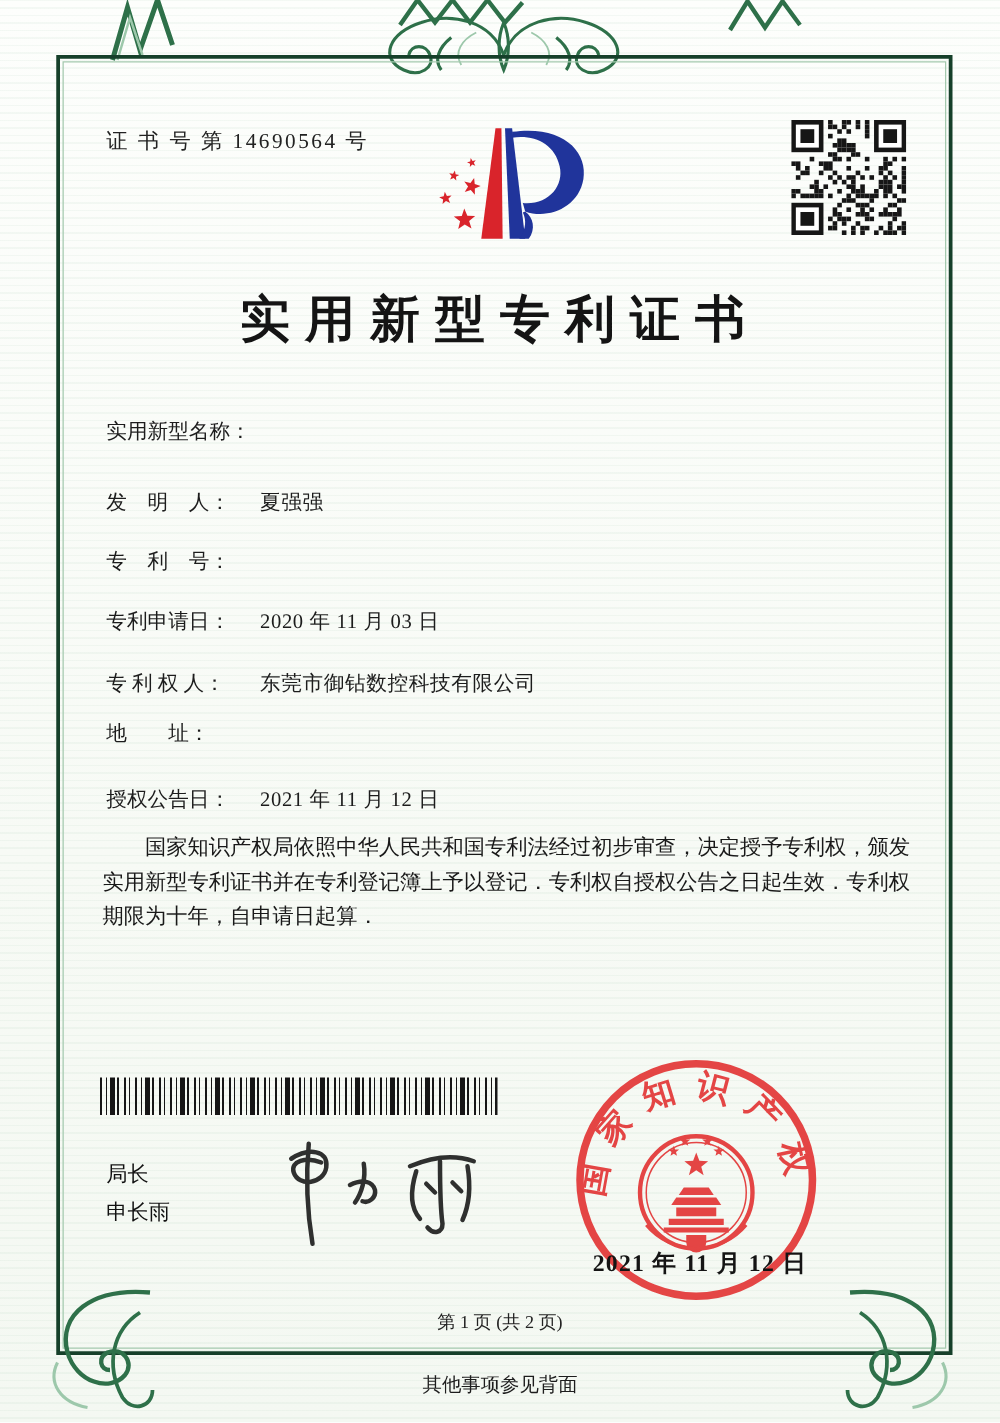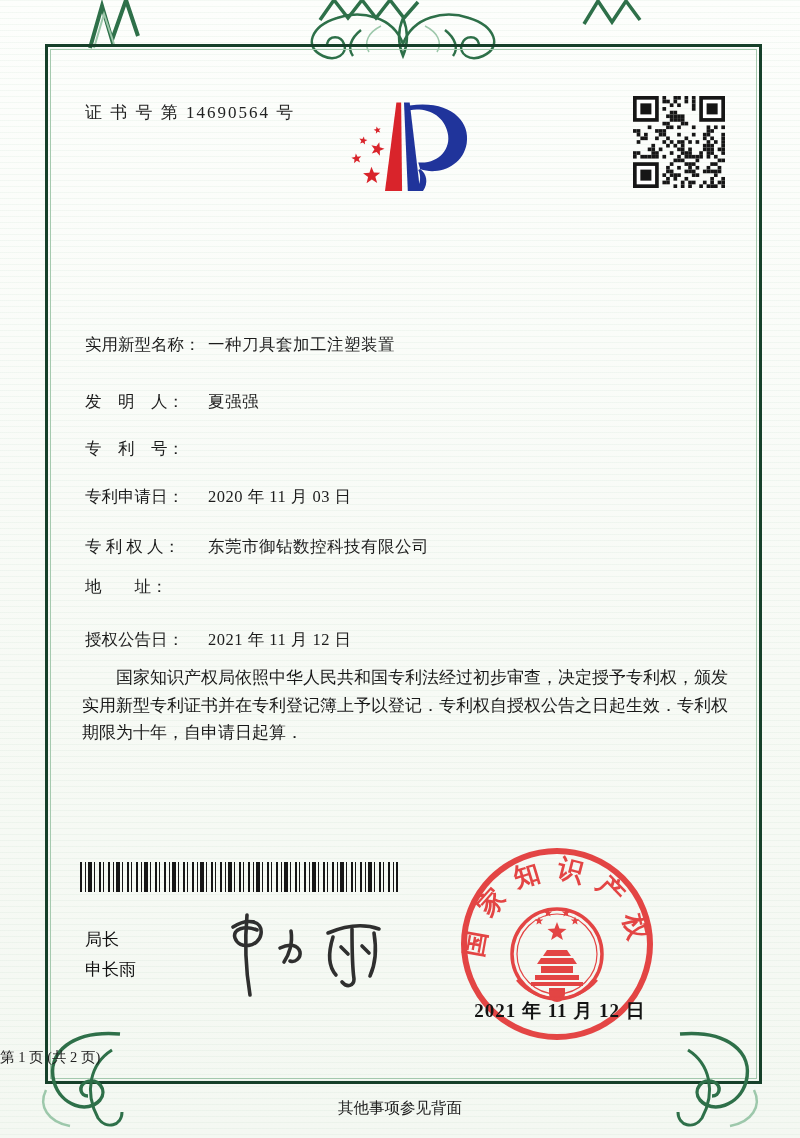--- a/index.html
+++ b/index.html
@@ -53,21 +53,21 @@
       #161616 19px 21px, transparent 21px 23px,
       #161616 23px 24px, transparent 24px 28px);
   }
   .official{position:absolute;left:85px;top:925px;font-size:17px;line-height:30px;color:#111;}
   .signature{position:absolute;left:195px;top:903px;width:210px;height:100px;}
   .seal{position:absolute;left:457px;top:844px;width:200px;height:200px;}
   .sealdate{
     position:absolute;left:462px;top:998px;width:196px;text-align:center;
     font-size:19px;font-weight:bold;letter-spacing:1px;color:#141414;
   }
-  .pageinfo{position:absolute;left:0;top:1048px;width:800px;text-align:left;font-size:14.5px;color:#222;}
+  .pageinfo{position:absolute;left:0;top:1048px;width:800px;text-align:center;font-size:14.5px;color:#222;}
   .backnote{position:absolute;left:0;top:1098px;width:800px;text-align:center;font-size:15.5px;color:#1d1d1d;}
   .orn{position:absolute;}
   svg{display:block;}
 </style>
 </head>
 <body>
 
 <div class="page">
 
   <svg class="orn" style="left:86px;top:-4px" width="58" height="56" viewBox="0 0 58 56">
@@ -308,25 +308,25 @@
         <rect x="76" y="4" width="20" height="20" fill="#ffffff"></rect>
         <rect x="80" y="8" width="12" height="12" fill="#161616"></rect>
       </g>
       <g>
         <rect x="0" y="72" width="28" height="28" fill="#161616"></rect>
         <rect x="4" y="76" width="20" height="20" fill="#ffffff"></rect>
         <rect x="8" y="80" width="12" height="12" fill="#161616"></rect>
       </g>
     </svg>
 
+  <div class="title">实用新型专利证书</div>
 
   <div class="fields">
     <div class="frow" style="top:333px">
       <span class="flabel">实用新型名称：</span>
-        <span class="fval">一种刀具套加工注塑装置</span>
     </div>
     <div class="frow" style="top:390px">
       <span class="flabel">发　明　人：</span>
         <span class="fval">夏强强</span>
     </div>
     <div class="frow" style="top:437px">
       <span class="flabel">专　利　号：</span>
     </div>
     <div class="frow" style="top:485px">
       <span class="flabel">专利申请日：</span>

